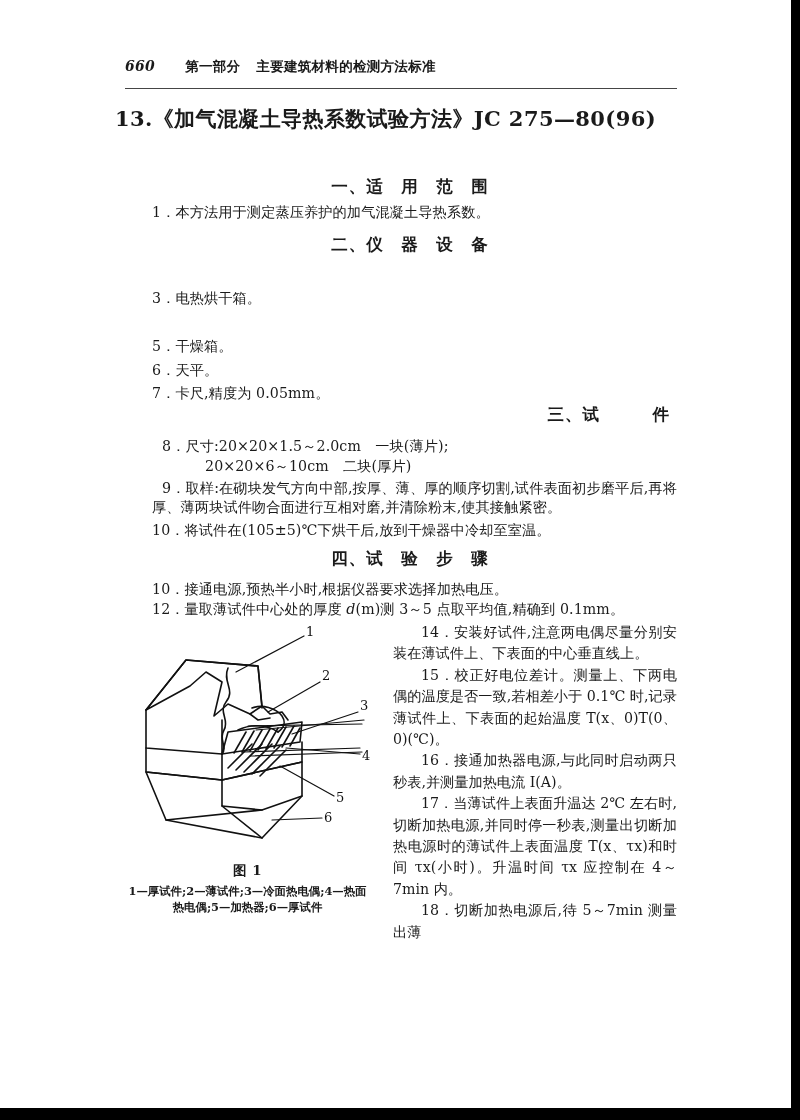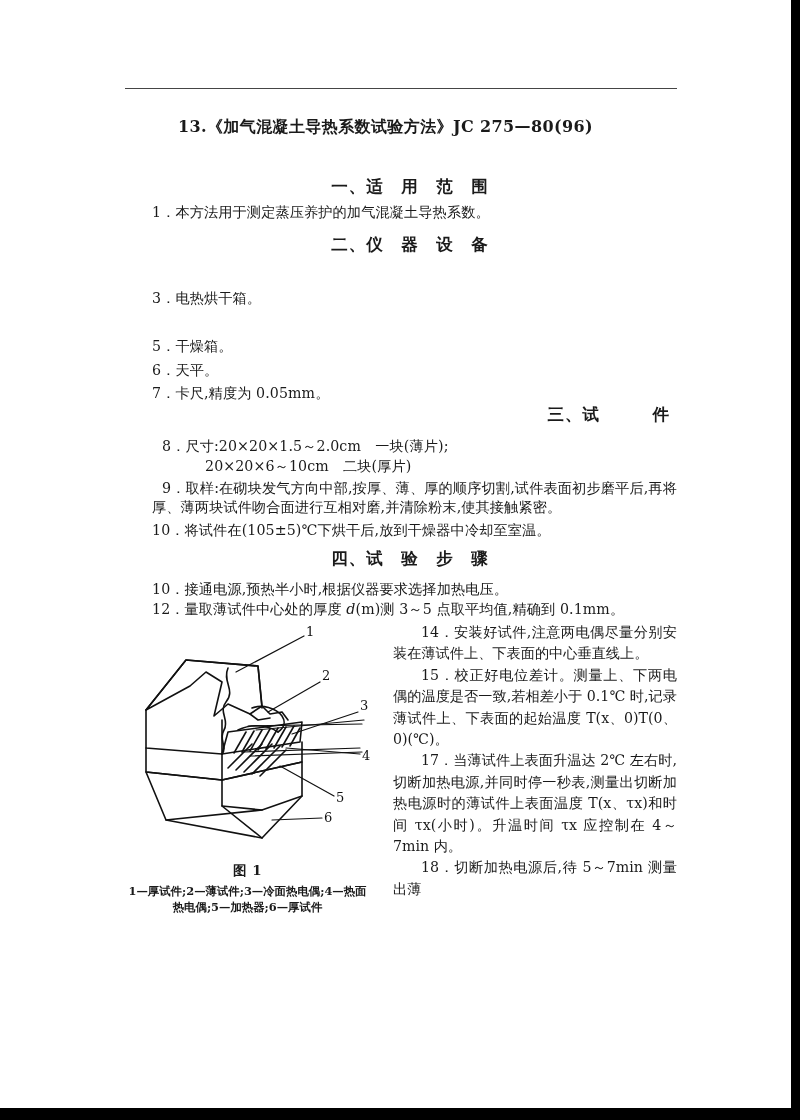--- a/index.html
+++ b/index.html
@@ -74,24 +74,24 @@
     width: 552px;
     height: 0;
     border-top: 1.6px solid #2b2b2b;
     opacity: 0.88;
   }
 
   
   .doc-title {
     position: absolute;
     left: 0;
-    top: 117px;
+    top: 105px;
     width: 791px;
     text-align: center;
-    font-size: 16px;
+    font-size: 21px;
     font-weight: 700;
     letter-spacing: 0.4px;
     padding-right: 20px;
     box-sizing: border-box;
   }
 
   
   .sec-head {
     position: absolute;
     width: 520px;
@@ -161,20 +161,25 @@
     line-height: 16px;
     margin-top: 3px;
     padding: 0 18px;
   }
 </style>
 </head>
 <body>
 
 <div class="page">
 
+  <div class="runhead">
+    <span class="runhead-pageno">660</span>
+    <span class="runhead-part">第一部分</span>
+    <span class="runhead-title">主要建筑材料的检测方法标准</span>
+  </div>
   <div class="runhead-rule"></div>
 
   <div class="doc-title">13.《加气混凝土导热系数试验方法》JC 275—80(96)</div>
 
   <div class="sec-head" style="top:176px;">一、适　用　范　围</div>
   <div class="para full" style="top:203px;">1．本方法用于测定蒸压养护的加气混凝土导热系数。</div>
 
   <div class="sec-head" style="top:234px;">二、仪　器　设　备</div>
   <div class="para full" style="top:289px;">3．电热烘干箱。</div>
   <div class="para full" style="top:337px;">5．干燥箱。</div>
@@ -187,20 +192,21 @@
   <div class="para full" style="top:479px; text-indent:10px;">9．取样:在砌块发气方向中部,按厚、薄、厚的顺序切割,试件表面初步磨平后,再将厚、薄两块试件吻合面进行互相对磨,并清除粉末,使其接触紧密。</div>
   <div class="para full" style="top:521px;">10．将试件在(105±5)℃下烘干后,放到干燥器中冷却至室温。</div>
 
   <div class="sec-head" style="top:548px;">四、试　验　步　骤</div>
   <div class="para full" style="top:580px;">10．接通电源,预热半小时,根据仪器要求选择加热电压。</div>
   <div class="para full" style="top:600px;"><span>12．量取薄试件中心处的厚度 </span><span class="it">d</span><span>(m)测 3～5 点取平均值,精确到 0.1mm。</span></div>
 
   <div class="rcol">
     <p>14．安装好试件,注意两电偶尽量分别安装在薄试件上、下表面的中心垂直线上。</p>
     <p>15．校正好电位差计。测量上、下两电偶的温度是否一致,若相差小于 0.1℃ 时,记录薄试件上、下表面的起始温度 T(x、0)T(0、0)(℃)。</p>
+    <p>16．接通加热器电源,与此同时启动两只秒表,并测量加热电流 I(A)。</p>
     <p>17．当薄试件上表面升温达 2℃ 左右时,切断加热电源,并同时停一秒表,测量出切断加热电源时的薄试件上表面温度 T(x、τx)和时间 τx(小时)。升温时间 τx 应控制在 4～7min 内。</p>
     <p>18．切断加热电源后,待 5～7min 测量出薄</p>
   </div>
 
   <div class="figure-wrap">
     <svg class="figure-art" width="275" height="225" viewBox="0 0 275 225">
       <g fill="none" stroke="#111111" stroke-width="1.6" stroke-linejoin="round" stroke-linecap="round">
 
         <path d="M36 90 L76 40 L148 46 L152 86 L140 94 L118 84 L104 96 L112 62 L96 52 L80 66 Z"></path>
 

